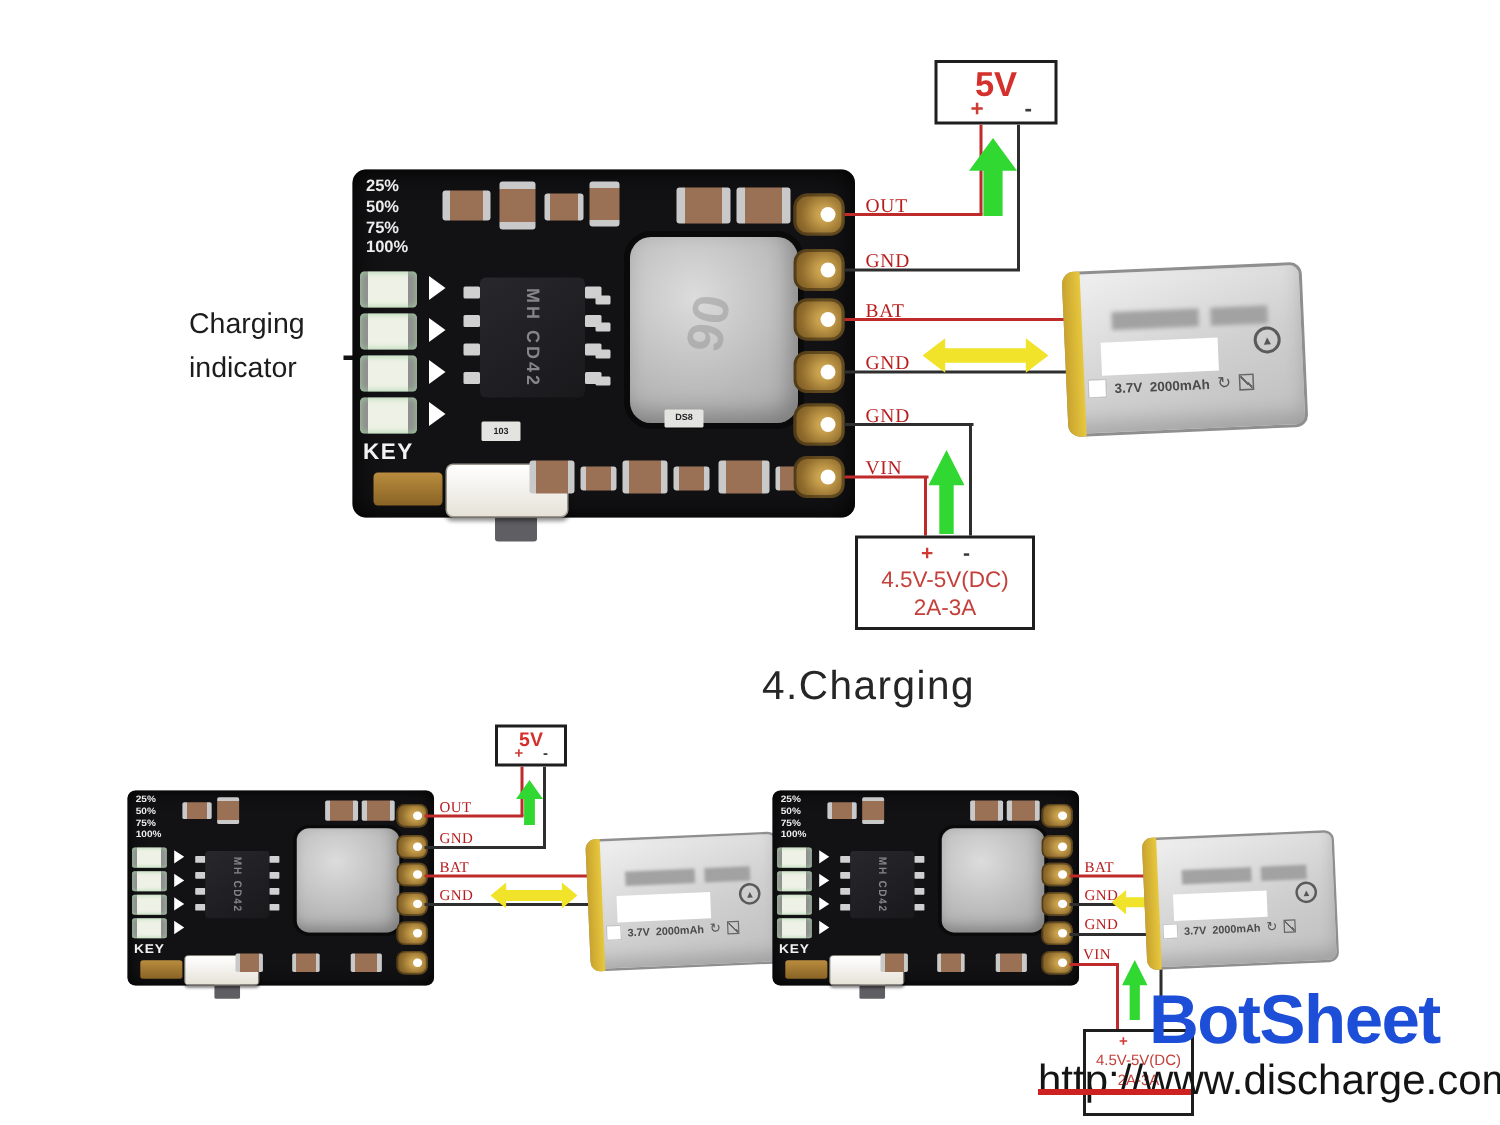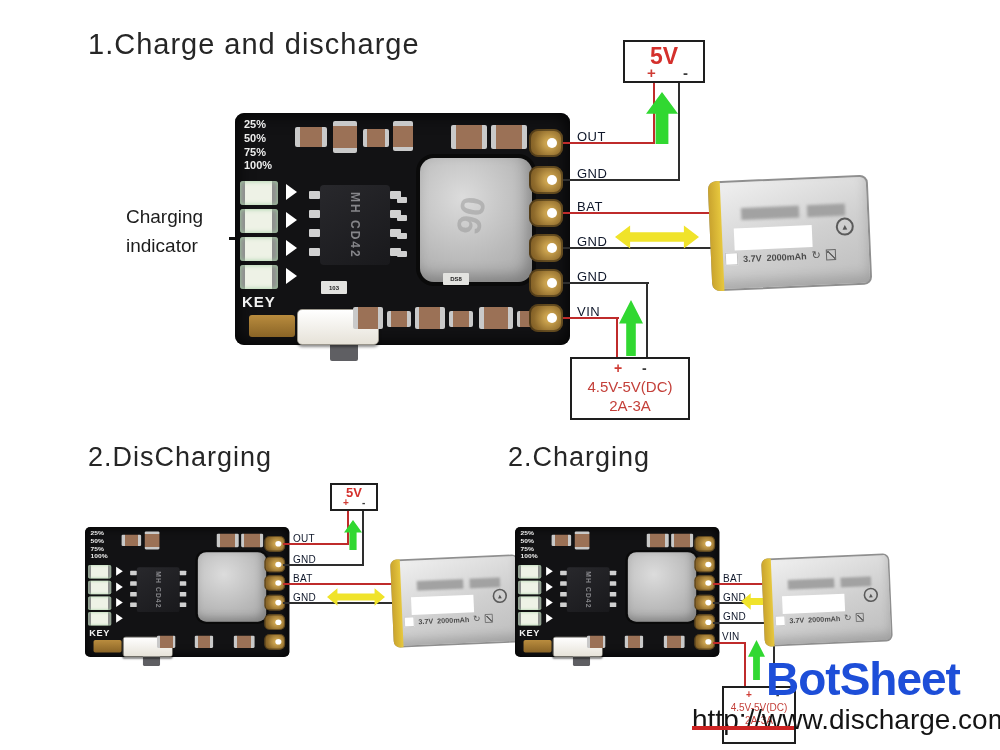--- a/index.html
+++ b/index.html
@@ -64,21 +64,21 @@
   .res { background:#e3e3e0; color:#222; font-size:6px; font-weight:700; line-height:1;
          display:flex; align-items:center; justify-content:center; border-radius:1px; }
   .dot { background:#cfcfcf; border-radius:1px; }
   .pad { left:294px; width:34px; height:28px; border-radius:9px;
          background:radial-gradient(circle at 60% 50%, #caa24e 0 18%, #8f6b2c 62%, #6f5020);
          box-shadow:inset 0 0 0 2px rgba(0,0,0,.35); }
   .pad::after { content:""; position:absolute; left:18px; top:9px; width:10px; height:10px;
                 background:#fff; border-radius:50%; }
 
   
-  .pinlbl { position:absolute; color:#0f172a; font-size:13px; letter-spacing:.5px; }
+  .pinlbl { position:absolute; color:#b91c1c; font-size:13px; letter-spacing:.5px;font-family:Liberation Serif, serif; }
   .pinlbl.sm { font-size:10px; letter-spacing:.3px; }
 
   
   .batwrap { position:absolute; width:160px; height:110px; transform-origin:top left; }
   .bat { position:absolute; width:160px; height:110px; transform:rotate(-2.5deg); border-radius:8px;
          background:linear-gradient(160deg,#f1f1f1,#d0d0d0 55%,#bdbdbd);
          border:2px solid #8f8f8f; box-shadow:inset 0 -8px 12px rgba(0,0,0,.15); }
   .bat > * { position:absolute; }
   .tape { left:-2px; top:-2px; width:12px; height:110px; border-radius:8px 0 0 8px;
           background:linear-gradient(90deg,#c9a32e,#e7c83e); }
@@ -97,21 +97,20 @@
   .brand { position:absolute; left:766px; top:652px; font-size:46px; font-weight:700;
            color:#1d4ed8; letter-spacing:-1px; }
   .brand-url { position:absolute; left:692px; top:704px; font-size:28px; color:#141414; }
   .redline { position:absolute; left:692px; top:726px; width:102px; height:4px; background:#cc2222; }
 </style>
 </head>
 <body>
 
 <div class="canvas">
 
-  <div class="sec-title t1">1.Charge and discharge</div>
   <div class="bat-ind">Charging indicator</div>
   <div class="abs" style="left:229px;top:237px;width:20px;height:3px;background:#111;"></div>
 
   <div class="pcb" style="left:235px;top:113px;">
     <div class="stab"></div>
     <div class="pct">
       <div>25%</div>
       <div>50%</div>
       <div>75%</div>
       <div>100%</div>
@@ -212,21 +211,20 @@
       <div class="brow">
         <span class="wsq"></span>
         <span>3.7V</span>
         <span>2000mAh</span>
         <span class="mini-icn">↻</span>
         <span class="mini-bin"></span>
       </div>
     </div>
   </div>
 
-  <div class="sec-title t2">2.DisCharging</div>
 
   <div class="pcb" style="left:85px;top:527px;transform:scale(0.61,0.56);">
     <div class="stab"></div>
     <div class="pct">
       <div>25%</div>
       <div>50%</div>
       <div>75%</div>
       <div>100%</div>
     </div>
     <div class="led" style="top:68px;"></div>
@@ -294,21 +292,21 @@
       <div class="brow">
         <span class="wsq"></span>
         <span>3.7V</span>
         <span>2000mAh</span>
         <span class="mini-icn">↻</span>
         <span class="mini-bin"></span>
       </div>
     </div>
   </div>
 
-  <div class="sec-title t3">2.Charging</div>
+  <div class="sec-title t3">4.Charging</div>
 
   <div class="pcb" style="left:515px;top:527px;transform:scale(0.61,0.56);">
     <div class="stab"></div>
     <div class="pct">
       <div>25%</div>
       <div>50%</div>
       <div>75%</div>
       <div>100%</div>
     </div>
     <div class="led" style="top:68px;"></div>

